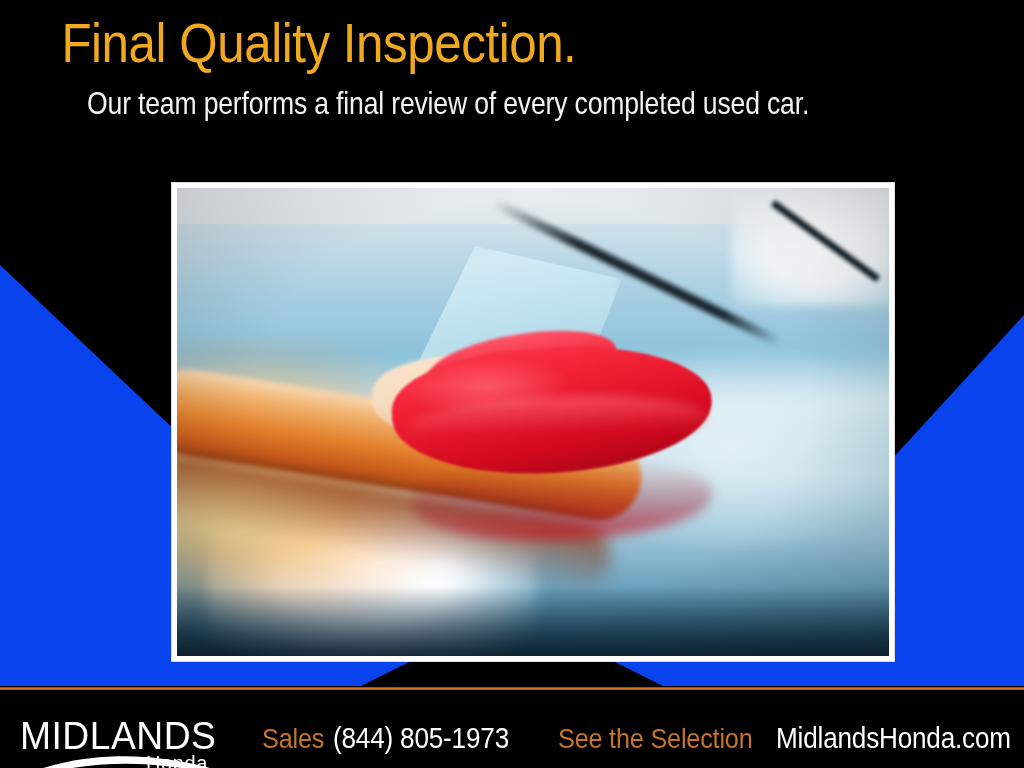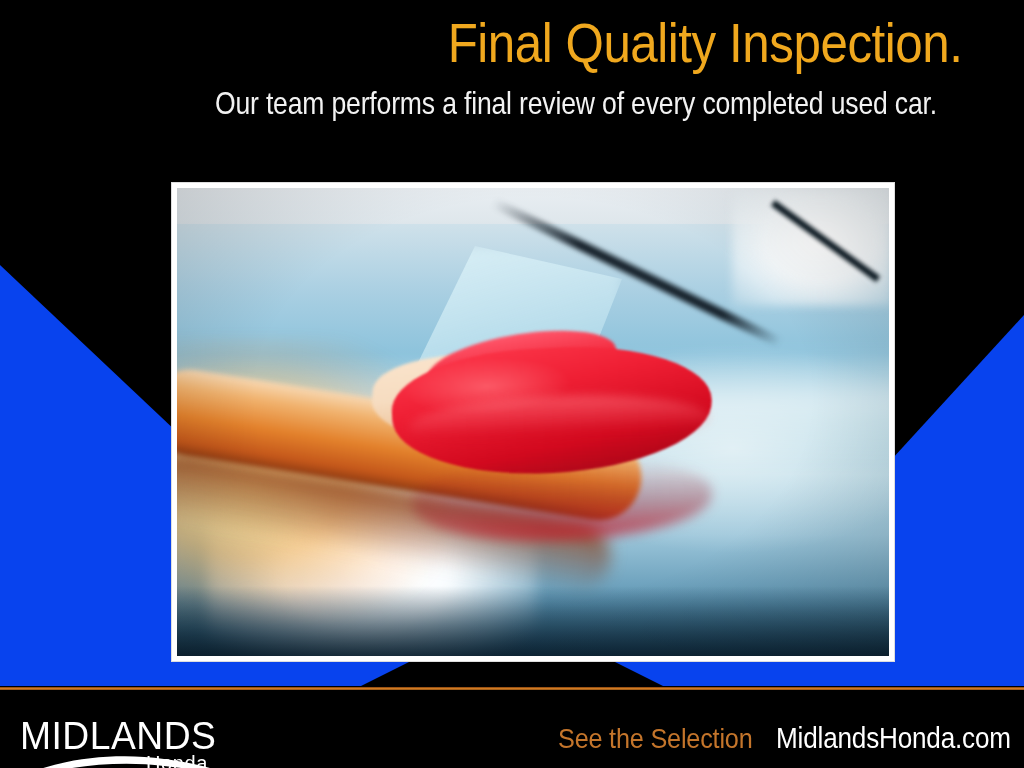--- a/index.html
+++ b/index.html
@@ -20,21 +20,21 @@
     background: #000000;
     overflow: hidden;
   }
 
   
   .header {
     position: absolute;
     top: 0; left: 0;
     width: 1024px;
     height: 170px;
-    text-align: right;
+    text-align: left;
     z-index: 6;
   }
   .headline {
     position: absolute;
     top: 12px;
     left: 0;
     width: 1024px;
     color: #F0A81E;
     font-size: 56px;
     line-height: 62px;
@@ -425,18 +425,21 @@
   <div class="footer"></div>
 
   <div class="logo">
     <div class="logo-mid">MIDLANDS</div>
     <div class="logo-honda">Honda</div>
     <svg class="logo-swoosh" viewBox="0 0 232 36">
       <path d="M2 31 C 40 13, 96 6, 146 13 C 178 17, 204 25, 228 33 C 202 28, 176 23, 146 20 C 96 14, 42 21, 4 34 Z" fill="#ffffff"></path>
     </svg>
   </div>
 
+  <div class="footline fl-sales">
+    <span class="lbl">Sales</span><span class="val">(844) 805-1973</span>
+  </div>
 
   <div class="footline fl-sel">
     <span class="lbl">See the Selection</span><span class="val">MidlandsHonda.com</span>
   </div>
 
 </div>
 
 </body></html>

